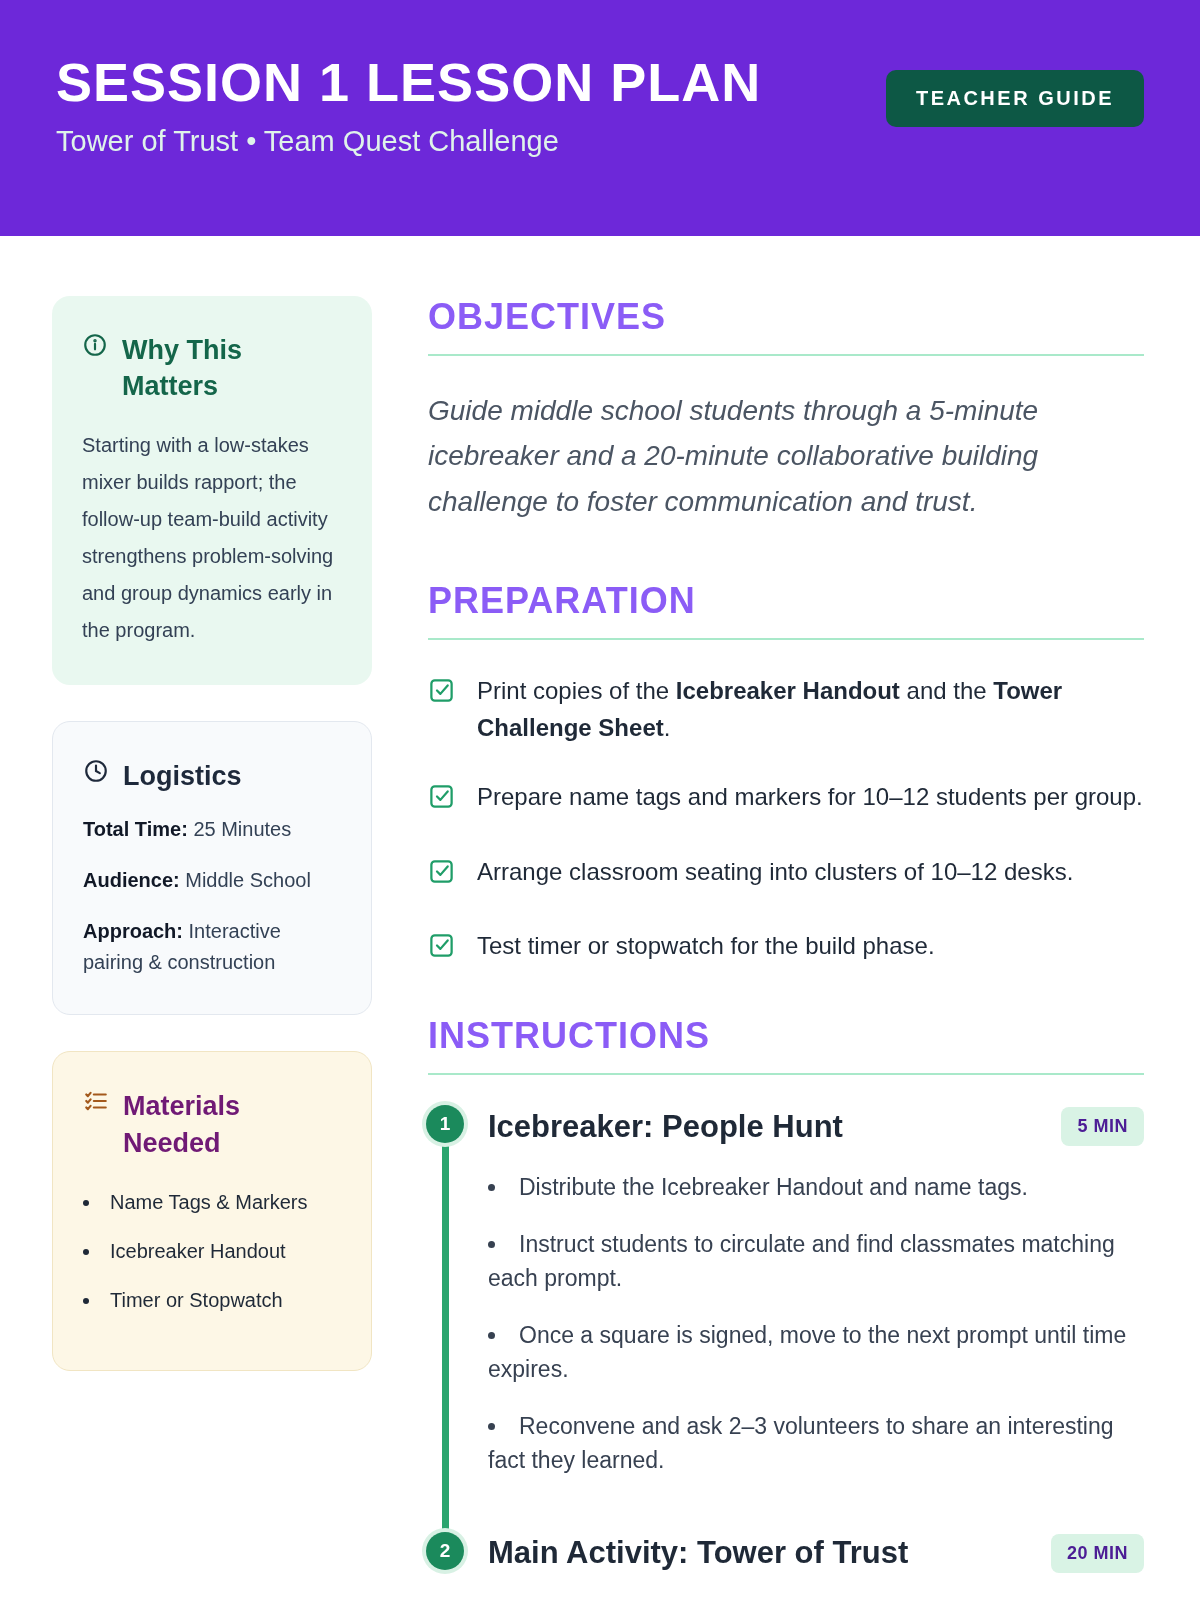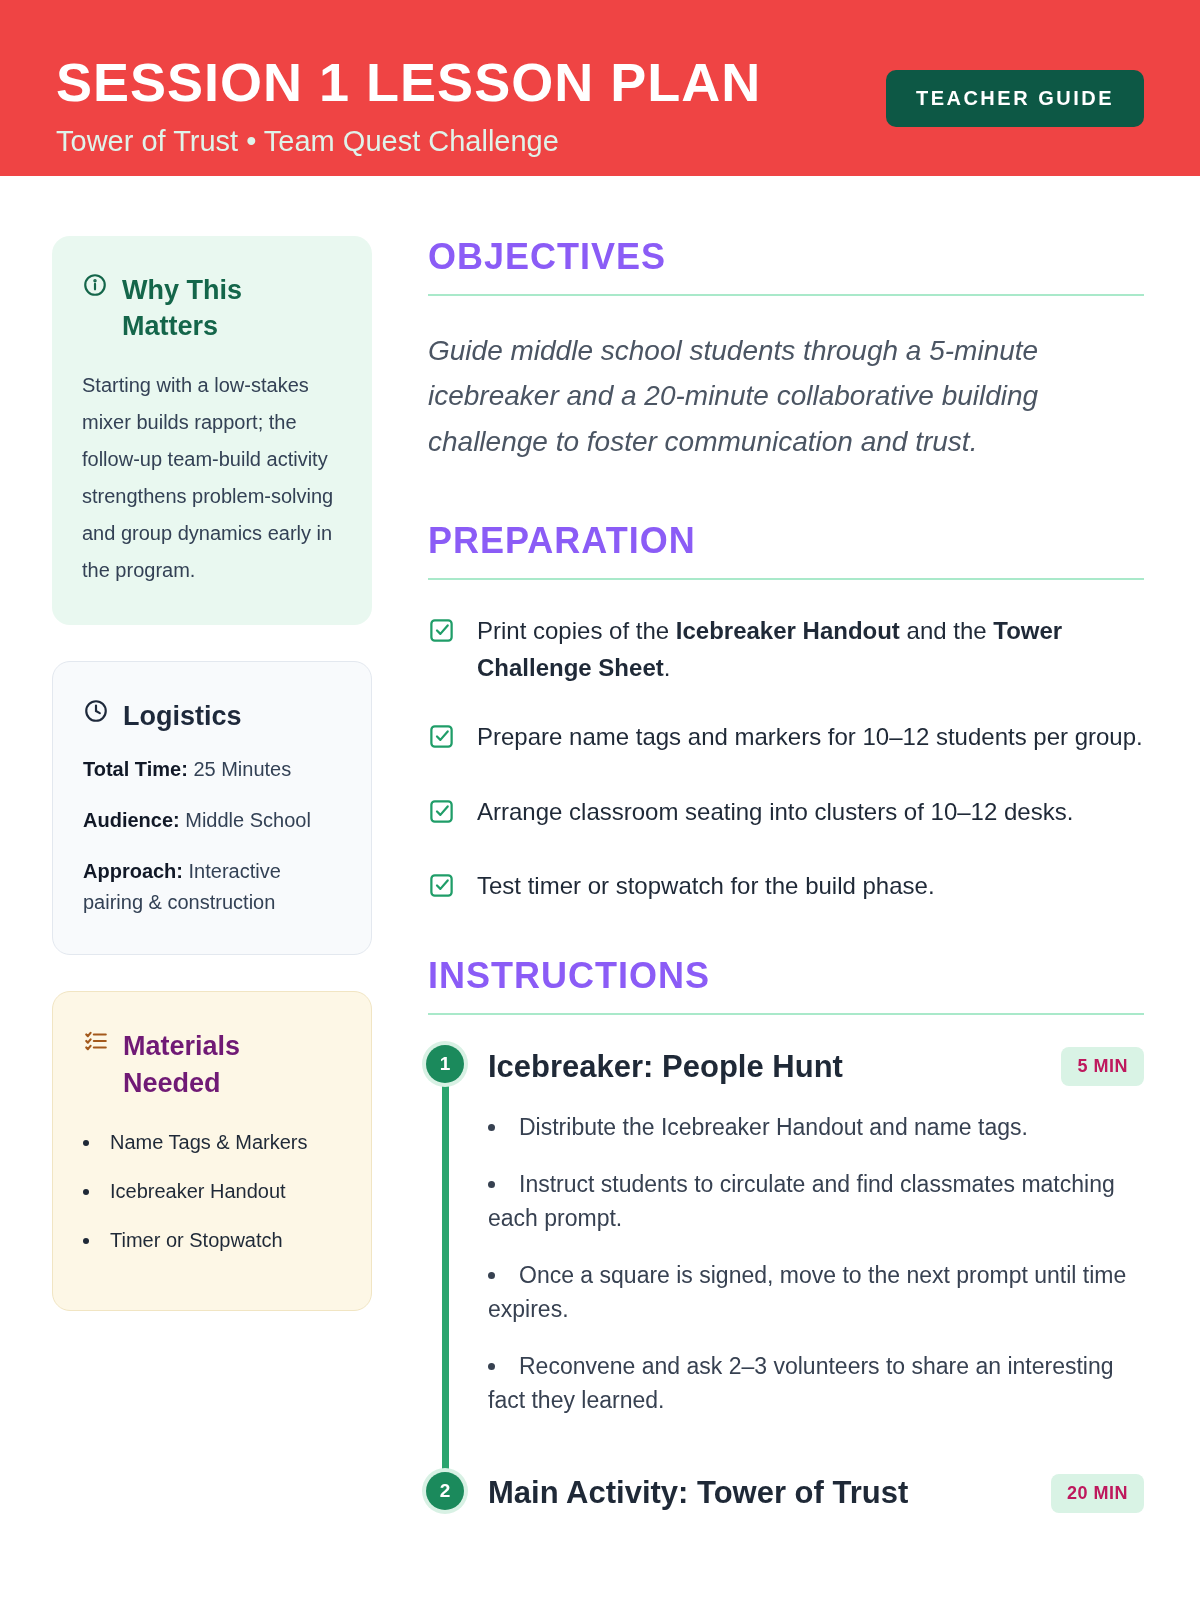--- a/index.html
+++ b/index.html
@@ -6,22 +6,22 @@
   html, body { width: 1200px; height: 1600px; overflow: hidden; }
   body {
     font-family: "Liberation Sans", "DejaVu Sans", sans-serif;
     background: #ffffff;
     color: #334155;
   }
   .page { width: 1200px; height: 1600px; overflow: hidden; background: #fff; }
 
   
   .hdr {
-    background: #ef4444;
-    height: 176px;
+    background: #6d28d9;
+    height: 236px;
     padding: 54px 56px 0 56px;
     display: flex;
     justify-content: space-between;
     align-items: flex-start;
   }
   .hdr h1 {
     color: #ffffff;
     font-size: 54px;
     font-weight: 800;
     letter-spacing: 1px;
@@ -161,21 +161,21 @@
   }
   .shead { display: flex; align-items: center; gap: 4px; }
   .shead h3 {
     flex: 1;
     font-size: 31px;
     font-weight: 800;
     color: #1F2937;
   }
   .dur {
     background: #D9F3E5;
-    color: #be185d;
+    color: #4c1d95;
     font-size: 18px;
     font-weight: 700;
     letter-spacing: 0.5px;
     padding: 9px 16px;
     border-radius: 8px;
     white-space: nowrap;
   }
   .sbul {
     list-style: disc inside;
     margin-top: 24px;

